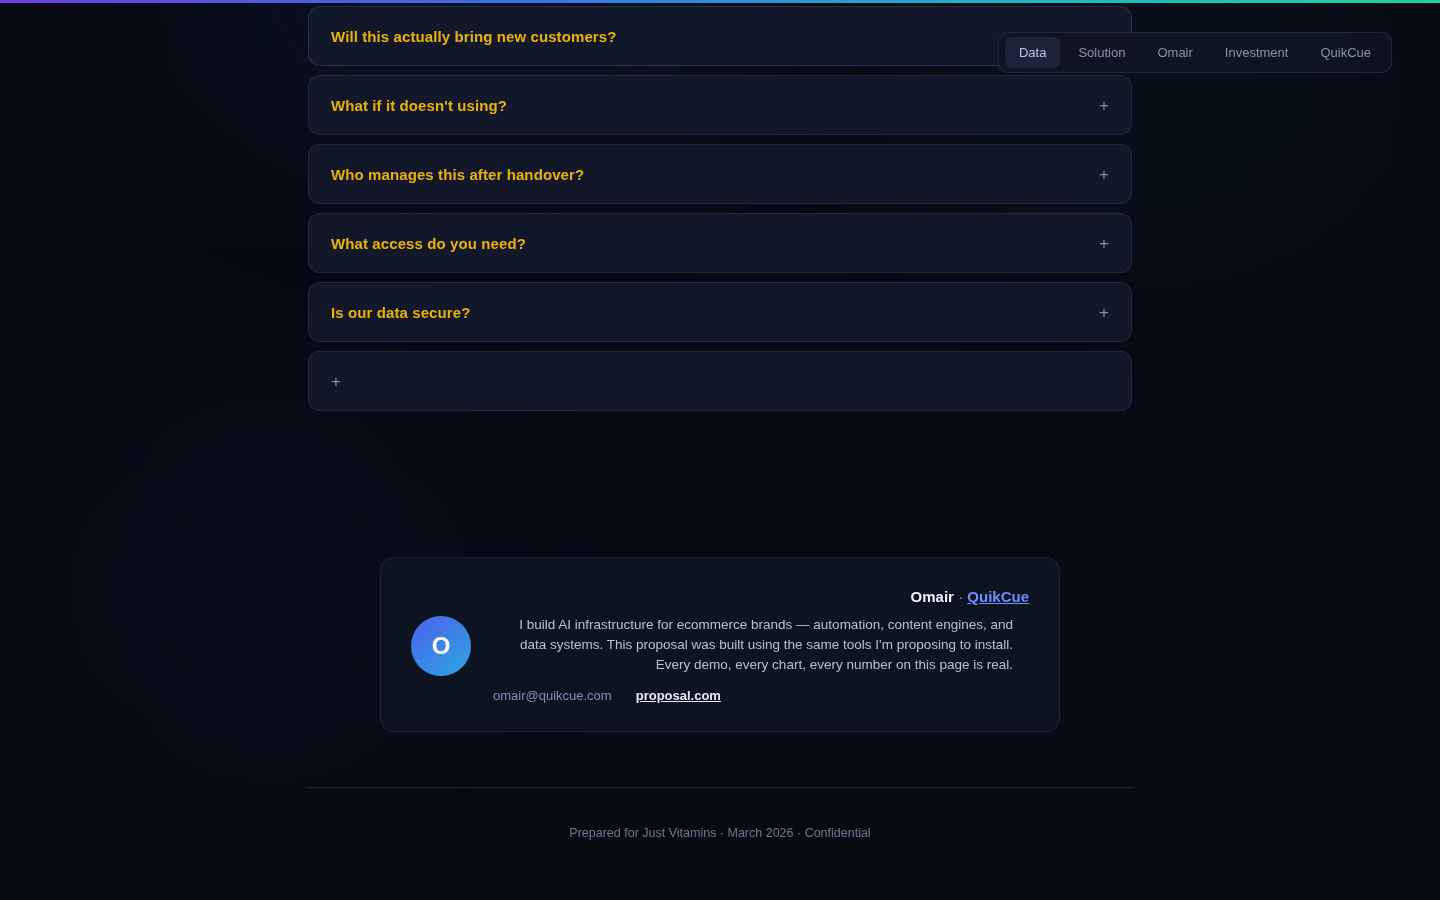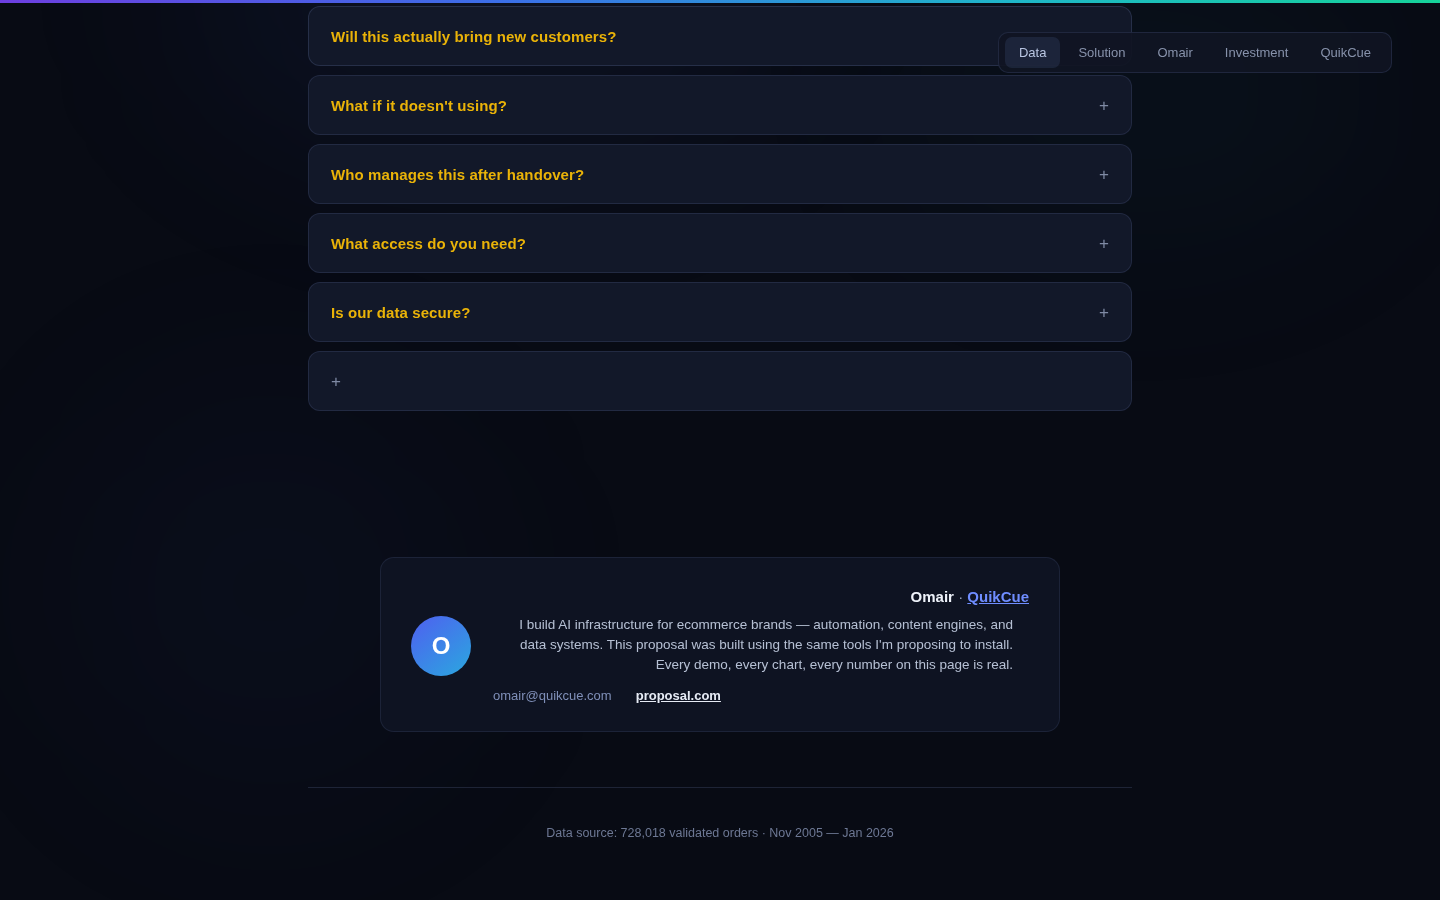--- a/index.html
+++ b/index.html
@@ -249,14 +249,14 @@
     <div class="author-links">
       <a class="link-email">omair@quikcue.com</a>
       <a class="link-site">proposal.com</a>
     </div>
   </div>
 </div>
 
 <div class="footer-rule"></div>
 
 <div class="footer">
-  <div>Data source: 728,018 validated orders · Nov 2005 — Jan 2026</div>
+  <div>Prepared for Just Vitamins · March 2026 · Confidential</div>
 </div>
 
 </body></html>

